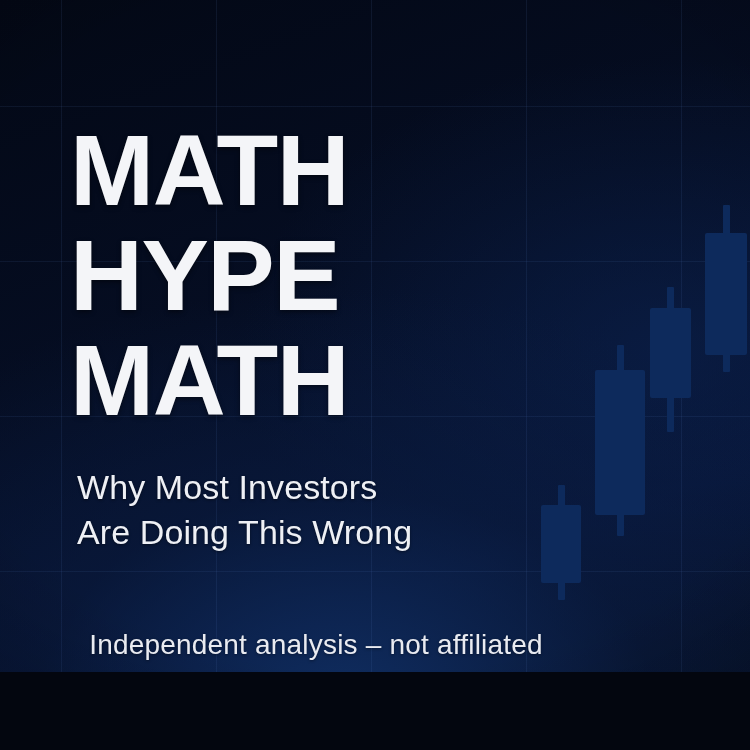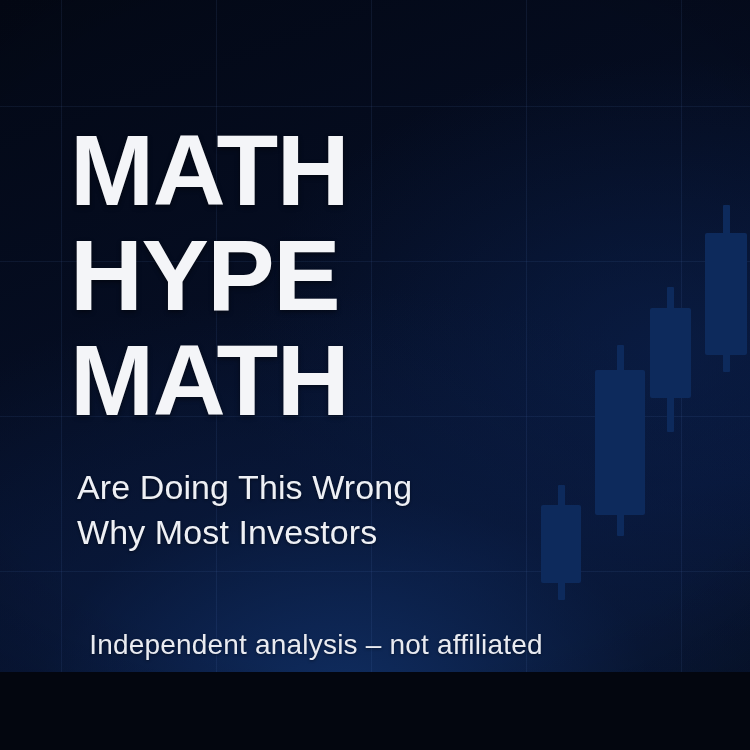--- a/index.html
+++ b/index.html
@@ -143,19 +143,19 @@
     </div>
   </div>
 
   <h1 class="headline">
     <span class="hl-line">MATH</span>
     <span class="hl-line">HYPE</span>
     <span class="hl-line">MATH</span>
   </h1>
 
   <h2 class="subtitle">
+    <span class="sub-line">Why Most Investors</span>
     <span class="sub-line">Are Doing This Wrong</span>
-    <span class="sub-line">Why Most Investors</span>
   </h2>
 
   <p class="footnote">Independent analysis – not affiliated</p>
 
 </div>
 
 </body></html>

